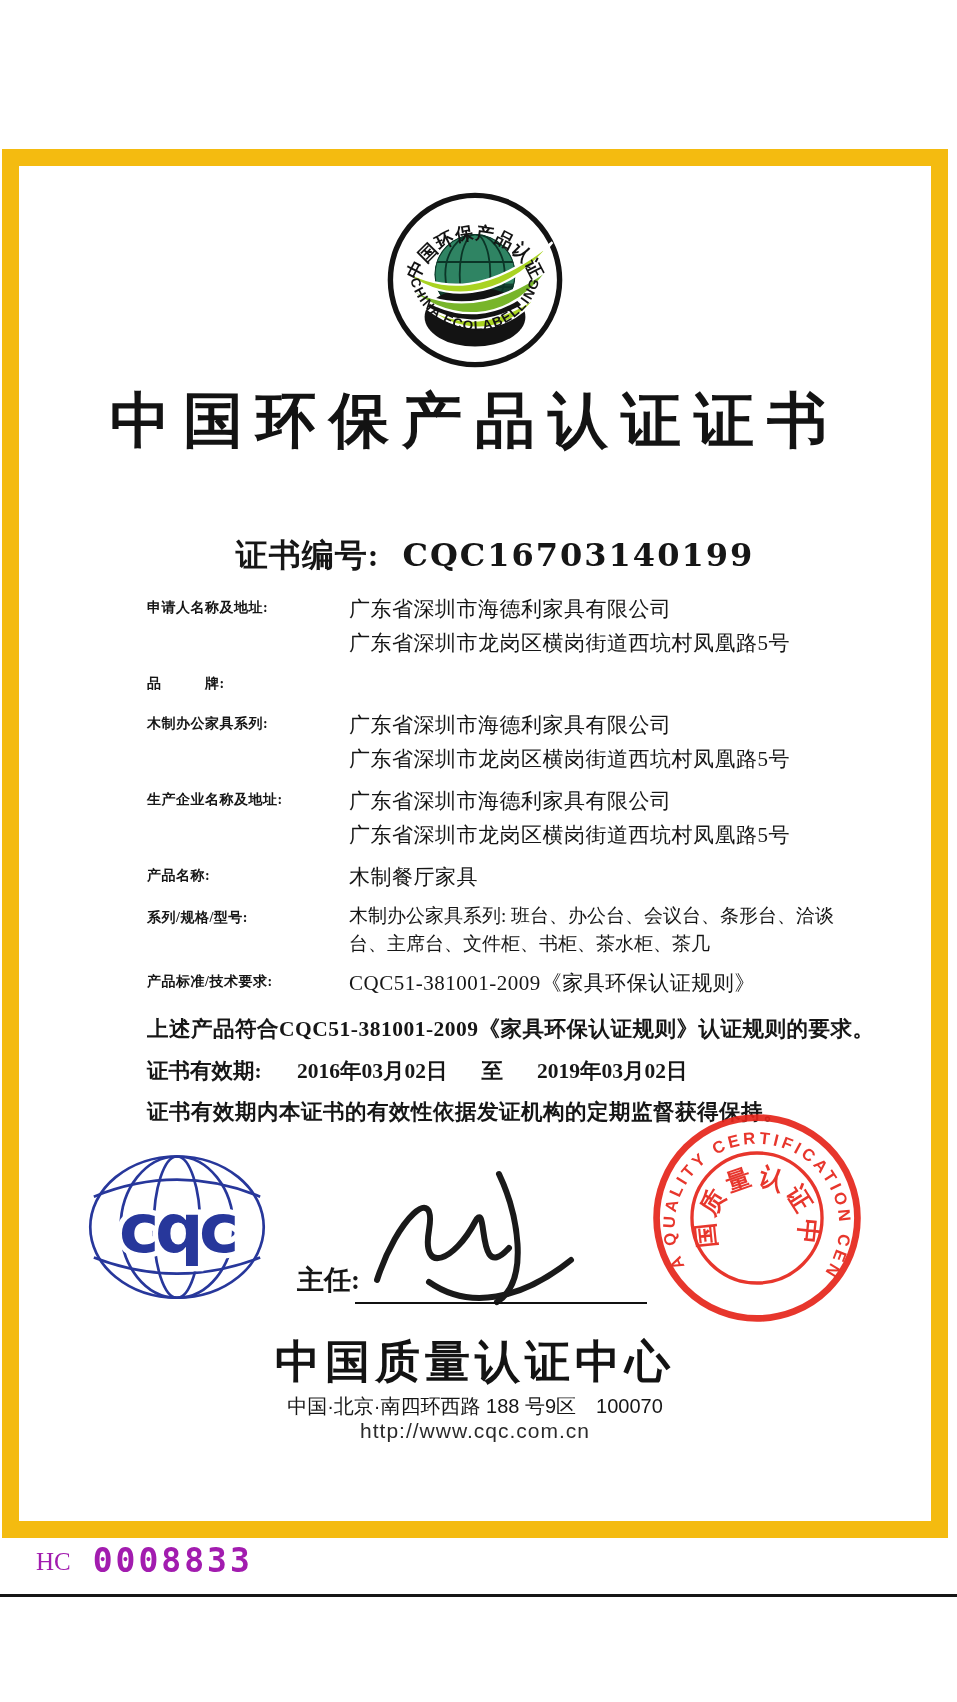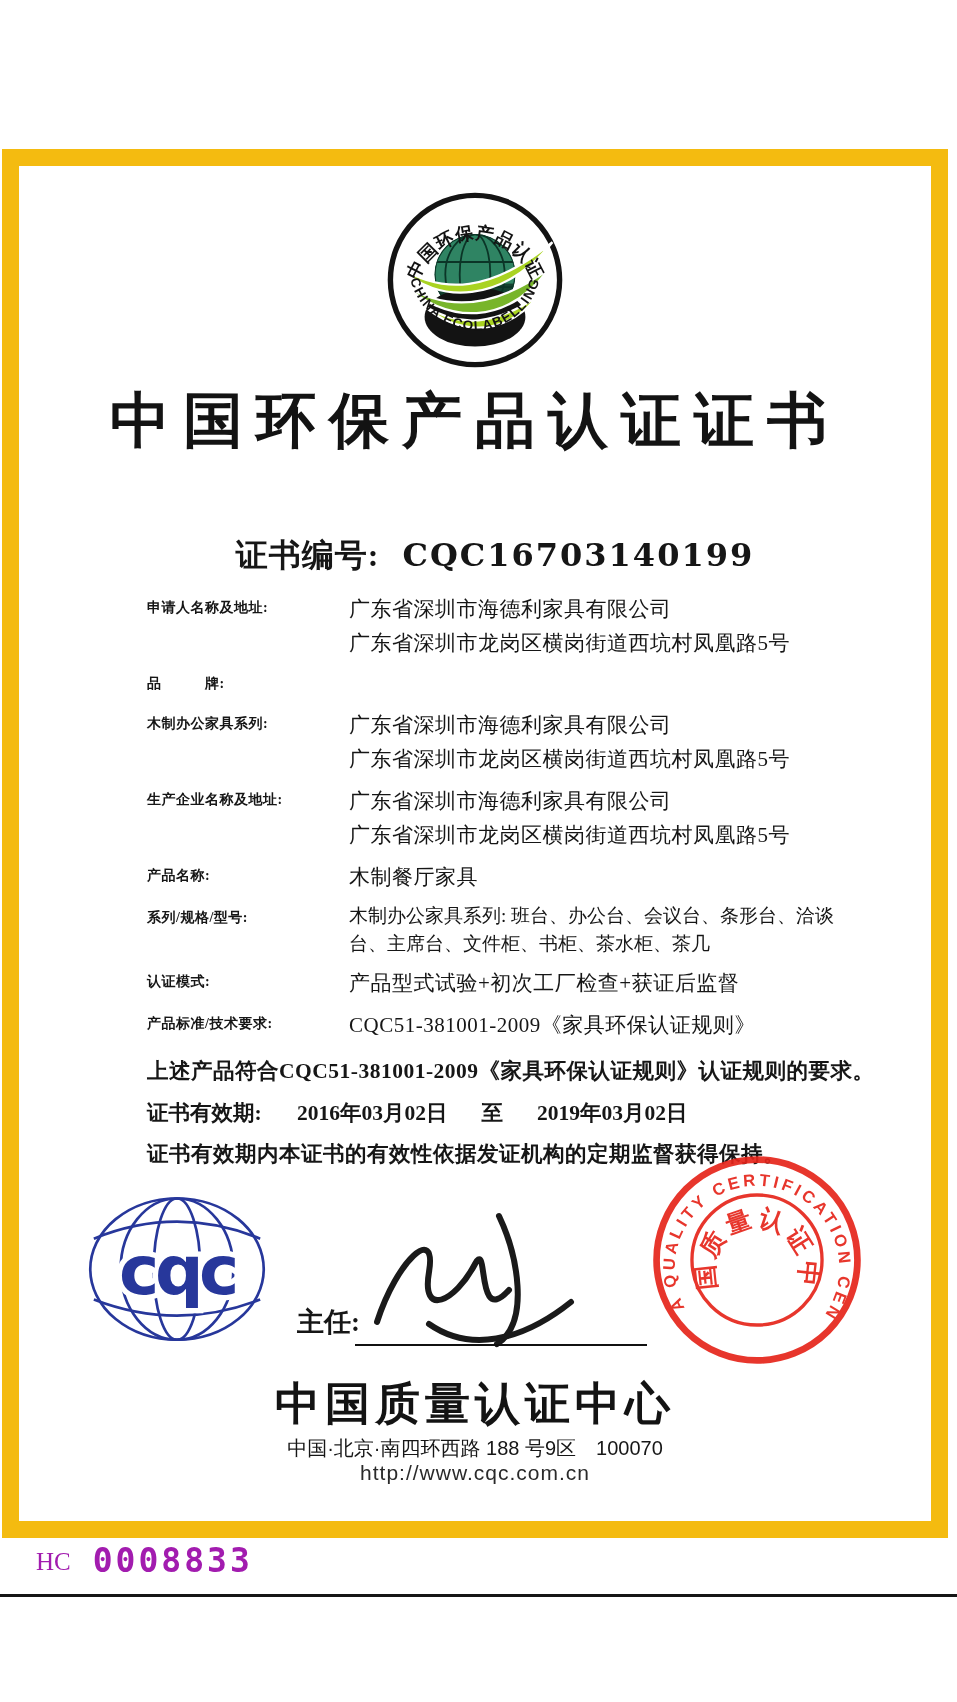--- a/index.html
+++ b/index.html
@@ -140,24 +140,20 @@
         <div class="value">木制餐厅家具</div>
       </div>
       <div class="row compact">
         <div class="label">系列/规格/型号:</div>
         <div class="value">
           <div>木制办公家具系列: 班台、办公台、会议台、条形台、洽谈</div>
           <div>台、主席台、文件柜、书柜、茶水柜、茶几</div>
         </div>
       </div>
       <div class="row">
-        <div class="label">认证模式:</div>
-        <div class="value">产品型式试验+初次工厂检查+获证后监督</div>
-      </div>
-      <div class="row">
         <div class="label">产品标准/技术要求:</div>
         <div class="value">CQC51-381001-2009《家具环保认证规则》</div>
       </div>
     </div>
 
     <div class="para">上述产品符合CQC51-381001-2009《家具环保认证规则》认证规则的要求。</div>
 
     <div class="validity">
       <span class="lab">证书有效期:</span>
       <span>2016年03月02日</span>

